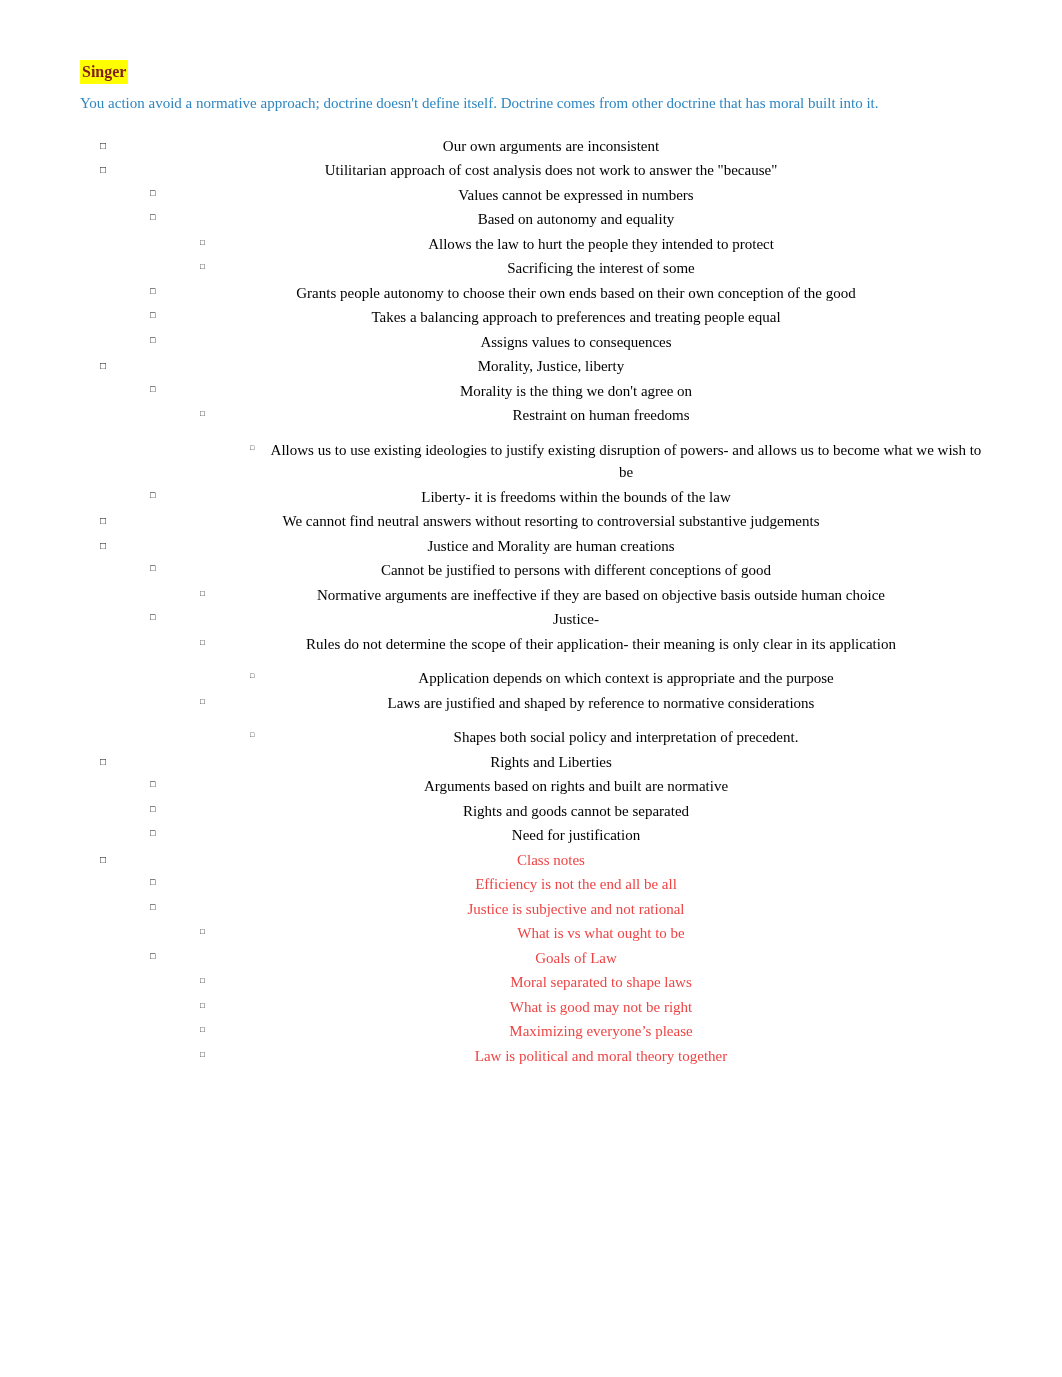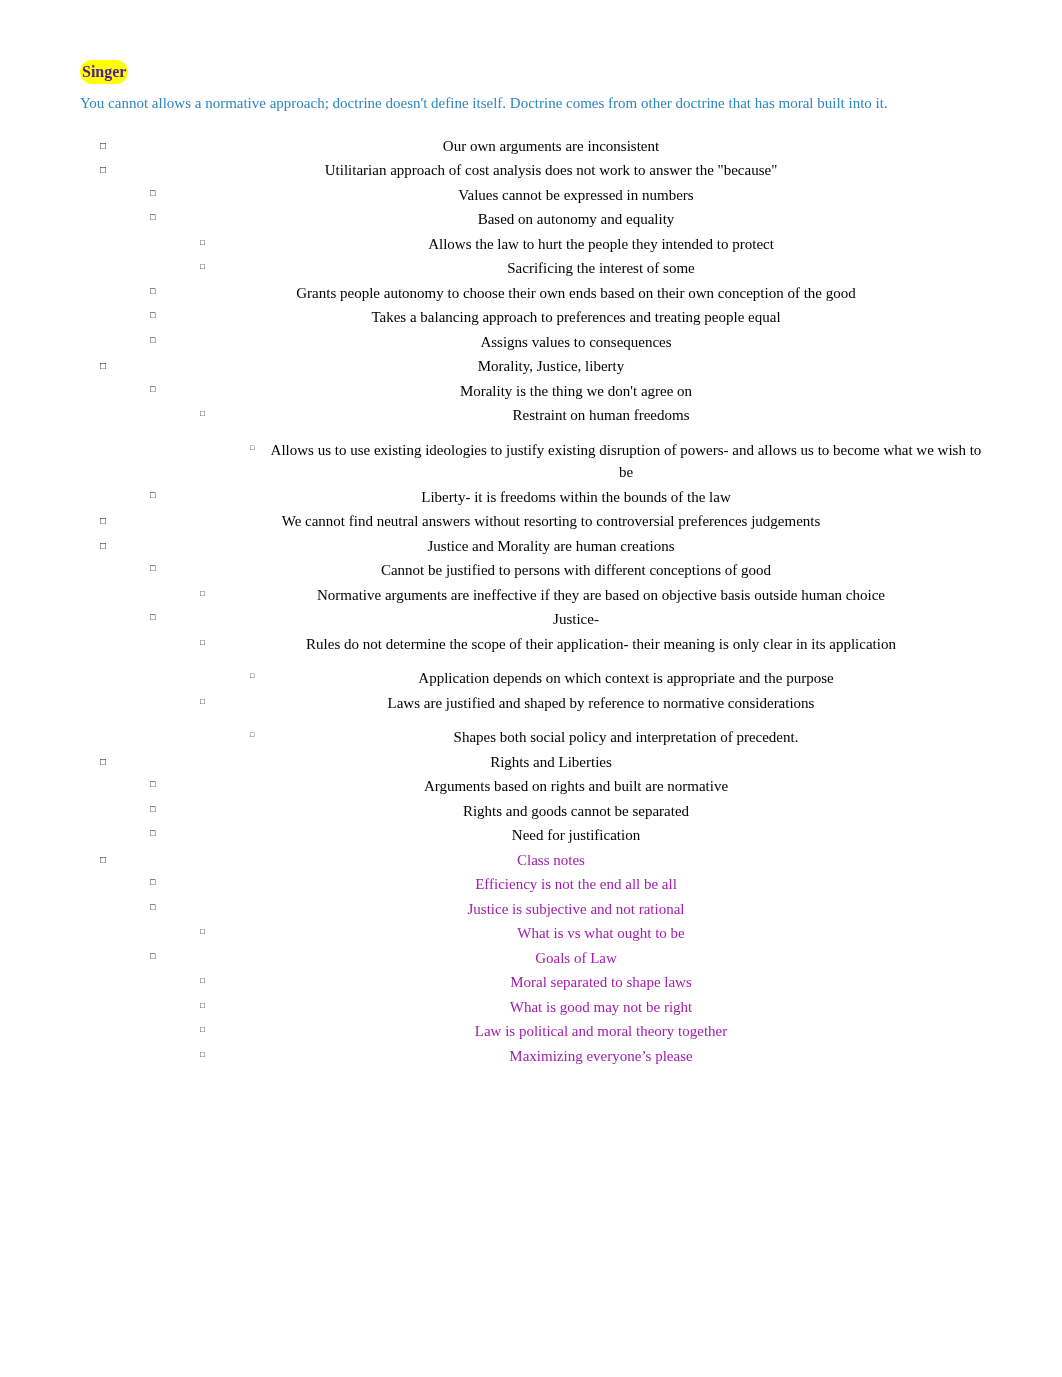--- a/index.html
+++ b/index.html
@@ -19,22 +19,21 @@
       min-height: 1377px;
     }
 
     .title {
       display: inline-block;
       background-color: #ffff00;
       font-weight: bold;
       font-size: 16px;
       margin-bottom: 8px;
       padding: 0 2px;
-      color: #4c1d95;
-      border-radius: 12px;
+      color: #7f1d1d;
     }
 
     .intro-text {
       color: #2e86c1;
       font-size: 15px;
       margin-bottom: 20px;
       line-height: 1.5;
     }
 
     ul {
@@ -118,30 +117,30 @@
     .level3 > li::before {
       content: '\25A1';
       position: absolute;
       left: 0;
       color: #000;
       font-size: 7px;
       top: 4px;
     }
 
     .green {
-      color: #a21caf;
+      color: #ef4444;
     }
   </style>
 </head>
 <body>
 
 
 
 <div class="title">Singer</div>
-<div class="intro-text">You cannot allows a normative approach; doctrine doesn't define itself. Doctrine comes from other doctrine that has moral built into it.</div>
+<div class="intro-text">You action avoid a normative approach; doctrine doesn't define itself. Doctrine comes from other doctrine that has moral built into it.</div>
 
 <div id="content">
     <ul class="level0">
       <li><span>Our own arguments are inconsistent</span></li>
       <li><span>Utilitarian approach of cost analysis does not work to answer the "because"</span><ul class="level1">
           <li><span>Values cannot be expressed in numbers</span></li>
           <li><span>Based on autonomy and equality</span><ul class="level2">
               <li><span>Allows the law to hurt the people they intended to protect</span></li>
               <li><span>Sacrificing the interest of some</span></li>
             </ul></li>
@@ -150,21 +149,21 @@
           <li><span>Assigns values to consequences</span></li>
         </ul></li>
       <li><span>Morality, Justice, liberty</span><ul class="level1">
           <li><span>Morality is the thing we don't agree on</span><ul class="level2">
               <li><span>Restraint on human freedoms</span><ul class="level3">
                   <li><span>Allows us to use existing ideologies to justify existing disruption of powers- and allows us to become what we wish to be</span></li>
                 </ul></li>
             </ul></li>
           <li><span>Liberty- it is freedoms within the bounds of the law</span></li>
         </ul></li>
-      <li><span>We cannot find neutral answers without resorting to controversial preferences judgements</span></li>
+      <li><span>We cannot find neutral answers without resorting to controversial substantive judgements</span></li>
       <li><span>Justice and Morality are human creations</span><ul class="level1">
           <li><span>Cannot be justified to persons with different conceptions of good</span><ul class="level2">
               <li><span>Normative arguments are ineffective if they are based on objective basis outside human choice</span></li>
             </ul></li>
           <li><span>Justice-</span><ul class="level2">
               <li><span>Rules do not determine the scope of their application- their meaning is only clear in its application</span><ul class="level3">
                   <li><span>Application depends on which context is appropriate and the purpose</span></li>
                 </ul></li>
               <li><span>Laws are justified and shaped by reference to normative considerations</span><ul class="level3">
                   <li><span>Shapes both social policy and interpretation of precedent.</span></li>
@@ -177,21 +176,21 @@
           <li><span>Need for justification</span></li>
         </ul></li>
       <li><span class="green">Class notes</span><ul class="level1">
           <li><span class="green">Efficiency is not the end all be all</span></li>
           <li><span class="green">Justice is subjective and not rational</span><ul class="level2">
               <li><span class="green">What is vs what ought to be</span></li>
             </ul></li>
           <li><span class="green">Goals of Law</span><ul class="level2">
               <li><span class="green">Moral separated to shape laws</span></li>
               <li><span class="green">What is good may not be right</span></li>
+              <li><span class="green">Maximizing everyone’s please</span></li>
               <li><span class="green">Law is political and moral theory together</span></li>
-              <li><span class="green">Maximizing everyone’s please</span></li>
             </ul></li>
         </ul></li>
     </ul>
   </div>
 
 
 
 
 </body></html>

